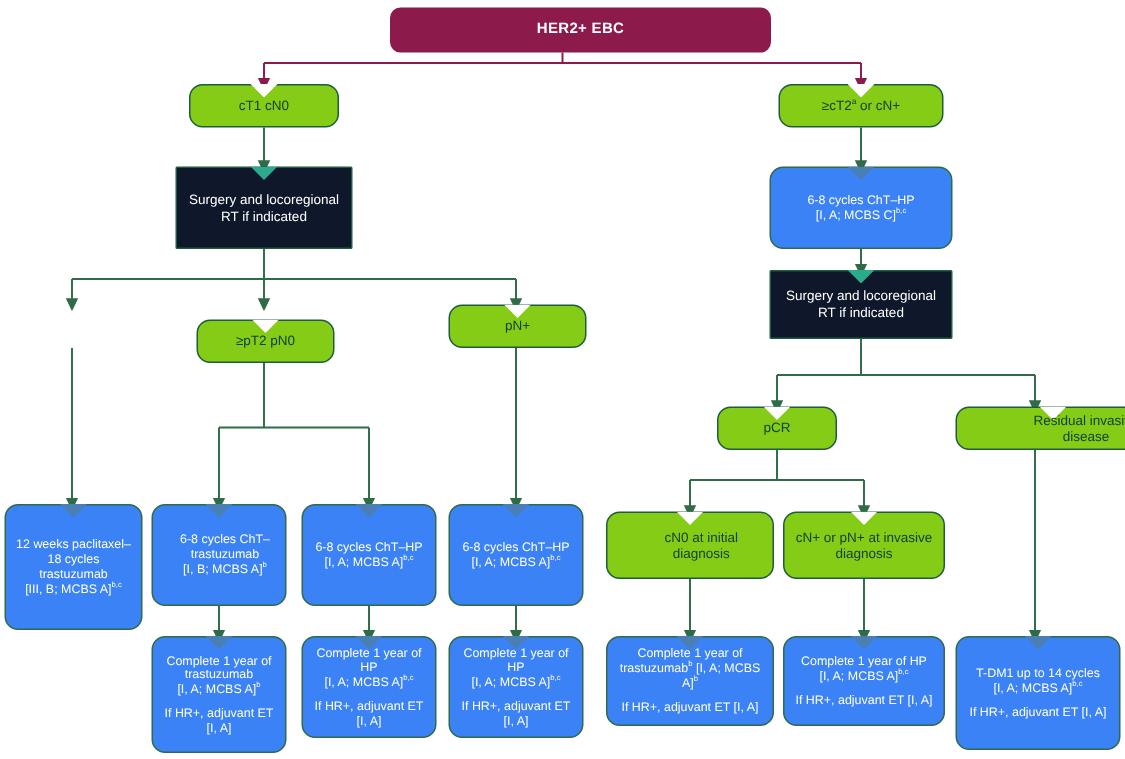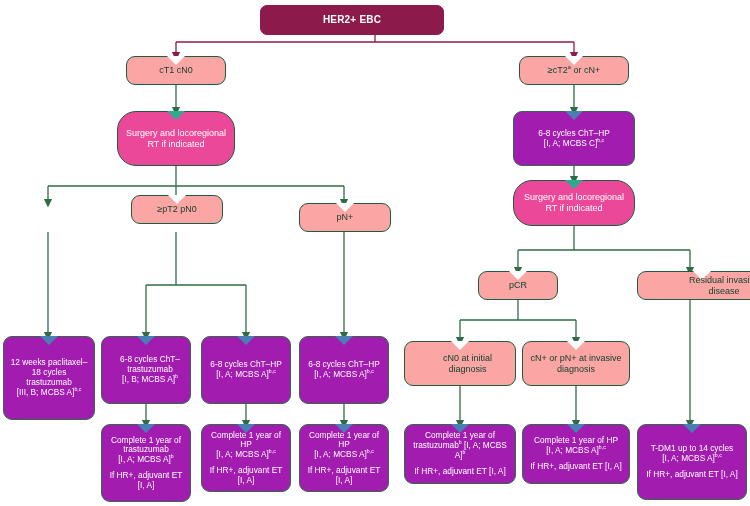--- a/index.html
+++ b/index.html
@@ -18,24 +18,24 @@
   .node .notch{position:absolute;top:-1px;left:50%;transform:translateX(-50%);
        width:18px;height:9px;background:#ffffff;
        clip-path:polygon(0 0,100% 0,50% 100%);}
   .node.teal .notch{background:#2bab8c;}
   .node.blue .notch{background:#4a7fb4;}
 
   .node .txt{position:relative;z-index:2;}
 
   .maroon{background:#8c1a4b;border-color:#8c1a4b;border-radius:7px;
           color:#ffffff;font-weight:bold;font-size:10px;letter-spacing:.2px;}
-  .white{background:#fca5a5;border-radius:9px;color:#11422c;font-size:9px;}
-  .teal{background:#ec4899;border-color:#1d5c3f;border-radius:19px;
+  .white{background:#84cc16;border-radius:9px;color:#11422c;font-size:9px;}
+  .teal{background:#0f172a;border-color:#1d5c3f;border-radius:1px;
         color:#ffffff;font-size:9px;}
-  .blue{background:#a21caf;border-color:#2f6b46;border-radius:9px;
+  .blue{background:#3b82f6;border-color:#2f6b46;border-radius:9px;
         color:#ffffff;font-size:8.3px;}
 
   sup{font-size:62%;vertical-align:super;line-height:0;}
   .gap{display:block;height:6px;}
 </style>
 </head>
 <body>
 
 <div id="canvas">
 
@@ -90,21 +90,21 @@
       <path d="M460,320 L576,320"></path>
       <path d="M460,320 L460,341" marker-end="url(#ar-g)"></path>
       <path d="M576,320 L576,341" marker-end="url(#ar-g)"></path>
 
       <path d="M460,386 L460,424" marker-end="url(#ar-g)"></path>
       <path d="M576,386 L576,424" marker-end="url(#ar-g)"></path>
       <path d="M690,300 L690,424" marker-end="url(#ar-g)"></path>
     </g>
   </svg>
 
-  <div class="node maroon" style="left:260px;top:5px;width:184px;height:30px;">
+  <div class="node maroon" style="left:260px;top:5px;width:254px;height:30px;">
     <span class="txt">HER2+ EBC</span>
   </div>
 
   <div class="node white" style="left:126px;top:56px;width:100px;height:29px;">
     <span class="notch"></span>
     <span class="txt">cT1 cN0</span>
   </div>
 
   <div class="node white" style="left:519px;top:56px;width:110px;height:29px;">
     <span class="notch"></span>
@@ -120,21 +120,21 @@
     <span class="notch"></span>
     <span class="txt"><span>6-8 cycles ChT–HP</span><br><span>[I, A; MCBS C]</span><sup>b,c</sup></span>
   </div>
 
   <div class="node teal" style="left:513px;top:180px;width:122px;height:46px;">
     <span class="notch"></span>
     <span class="txt"><span>Surgery and locoregional</span><br><span>RT if indicated</span></span>
   </div>
 
 
-  <div class="node white" style="left:131px;top:195px;width:92px;height:29px;">
+  <div class="node white" style="left:131px;top:213px;width:92px;height:29px;">
     <span class="notch"></span>
     <span class="txt">≥pT2 pN0</span>
   </div>
 
   <div class="node white" style="left:299px;top:203px;width:92px;height:29px;">
     <span class="notch"></span>
     <span class="txt">pN+</span>
   </div>
 
   <div class="node white" style="left:478px;top:271px;width:80px;height:29px;">

